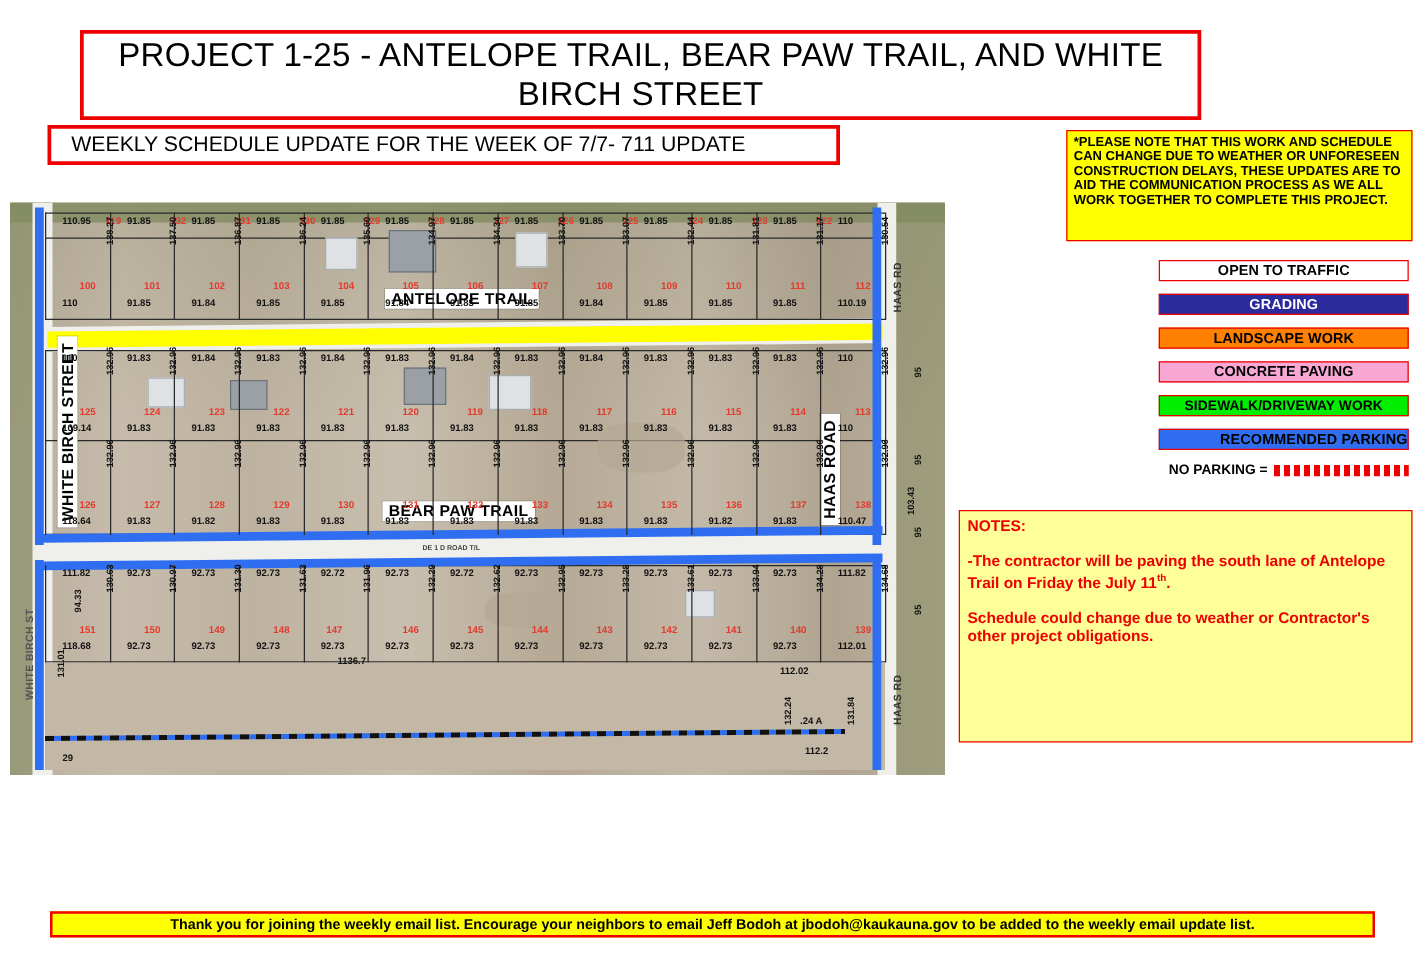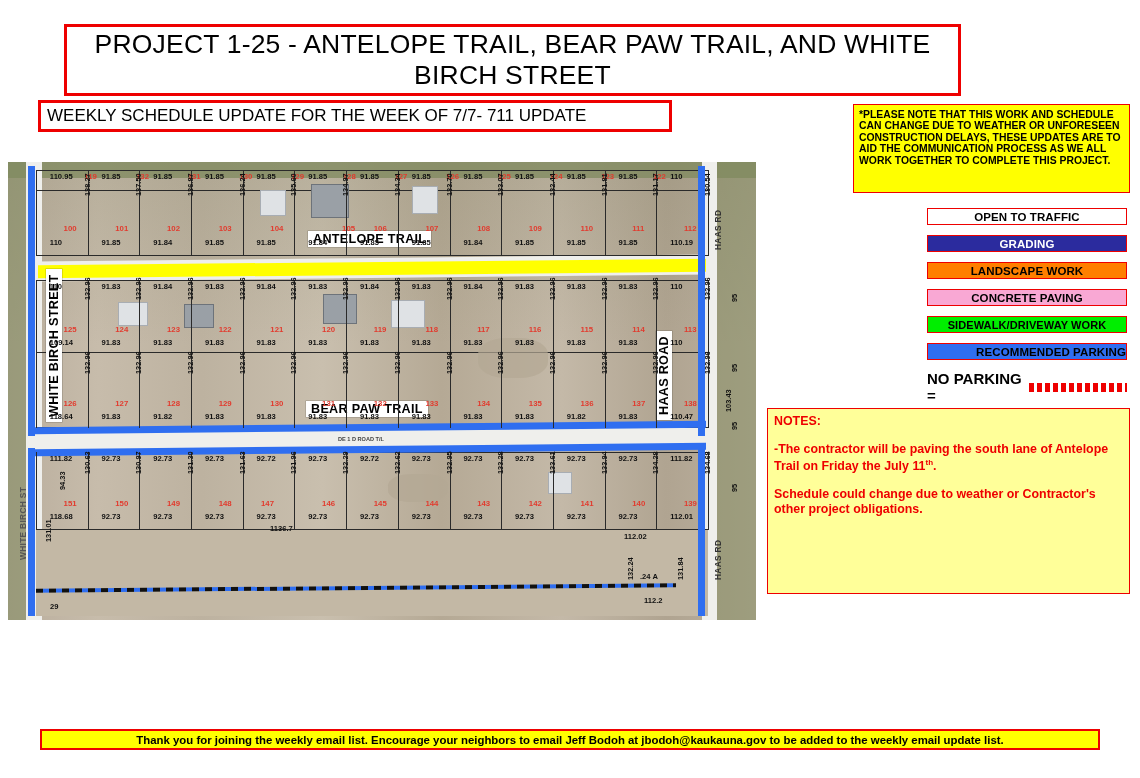--- a/index.html
+++ b/index.html
@@ -7,36 +7,36 @@
        font-family:"Liberation Sans","DejaVu Sans",sans-serif;color:#000;}
 
   
   #title-box{position:absolute;left:64px;top:24px;width:897px;height:72px;
     border:3px solid #ee0000;background:#ffffff;box-sizing:border-box;
     display:flex;align-items:center;justify-content:center;text-align:center;}
   #title-box .t{font-size:26.5px;line-height:31px;letter-spacing:.2px;font-weight:400;}
 
   #subtitle-box{position:absolute;left:38px;top:100px;width:634px;height:32px;
     border:3px solid #ee0000;background:#ffffff;box-sizing:border-box;
-    display:flex;align-items:center;padding-left:6px;}
+    display:flex;align-items:center;padding-left:16px;}
   #subtitle-box .t{font-size:17px;}
 
   
   #please-note{position:absolute;left:853px;top:104px;width:277px;height:89px;
     border:1.5px solid #ee0000;background:#ffff00;box-sizing:border-box;
     padding:4px 5px;}
   #please-note .t{font-size:10.4px;line-height:11.4px;font-weight:bold;color:#000;}
 
   
   #legend{position:absolute;left:927px;top:208px;width:200px;}
   .legend-bar{height:17px;border:1px solid #ee0000;box-sizing:border-box;
     margin-bottom:10px;display:flex;align-items:center;justify-content:center;
     font-size:11.5px;font-weight:bold;letter-spacing:.1px;white-space:nowrap;}
   .legend-line{display:flex;align-items:center;justify-content:flex-end;
-    font-size:15px;font-weight:bold;margin-top:0;}
+    font-size:11px;font-weight:bold;margin-top:0;}
   .legend-line .lbl{margin-right:5px;}
   .dash-swatch{width:108px;height:9px;
     background:repeating-linear-gradient(to right,#ee0000 0 5px,#ffffff 5px 8px);}
   .mag-swatch{width:96px;height:11px;background:#ff00ff;}
 
   
   #notes-box{position:absolute;left:767px;top:408px;width:363px;height:186px;
     border:1.5px solid #ee0000;background:#ffff99;box-sizing:border-box;
     padding:5px 6px;color:#ee0000;font-size:12.4px;line-height:14.6px;font-weight:bold;}
   #notes-box p{margin:0 0 13px 0;}
@@ -295,21 +295,21 @@
       <div class="num-b" style="left: 455.385px; top: 76px;">91.84</div>
       <div class="num-b" style="left: 507.077px; top: 76px;">91.85</div>
       <div class="num-b" style="left: 558.769px; top: 76px;">91.85</div>
       <div class="num-b" style="left: 610.462px; top: 76px;">91.85</div>
       <div class="num-b" style="left: 662.154px; top: 76px;">110.19</div>
       <div class="num-r" style="left: 55.6px; top: 62px;">100</div>
       <div class="num-r" style="left: 107.292px; top: 62px;">101</div>
       <div class="num-r" style="left: 158.985px; top: 62px;">102</div>
       <div class="num-r" style="left: 210.677px; top: 62px;">103</div>
       <div class="num-r" style="left: 262.369px; top: 62px;">104</div>
-      <div class="num-r" style="left: 314.062px; top: 62px; margin-left: 20px;">105</div>
+      <div class="num-r" style="left: 314.062px; top: 62px;">105</div>
       <div class="num-r" style="left: 365.754px; top: 62px;">106</div>
       <div class="num-r" style="left: 417.446px; top: 62px;">107</div>
       <div class="num-r" style="left: 469.138px; top: 62px;">108</div>
       <div class="num-r" style="left: 520.831px; top: 62px;">109</div>
       <div class="num-r" style="left: 572.523px; top: 62px;">110</div>
       <div class="num-r" style="left: 624.215px; top: 62px;">111</div>
       <div class="num-r" style="left: 675.908px; top: 62px;">112</div>
       <div class="num-b" style="left: 41.8462px; top: 120px;">110</div>
       <div class="num-b" style="left: 93.5385px; top: 120px;">91.83</div>
       <div class="num-b" style="left: 145.231px; top: 120px;">91.84</div>

